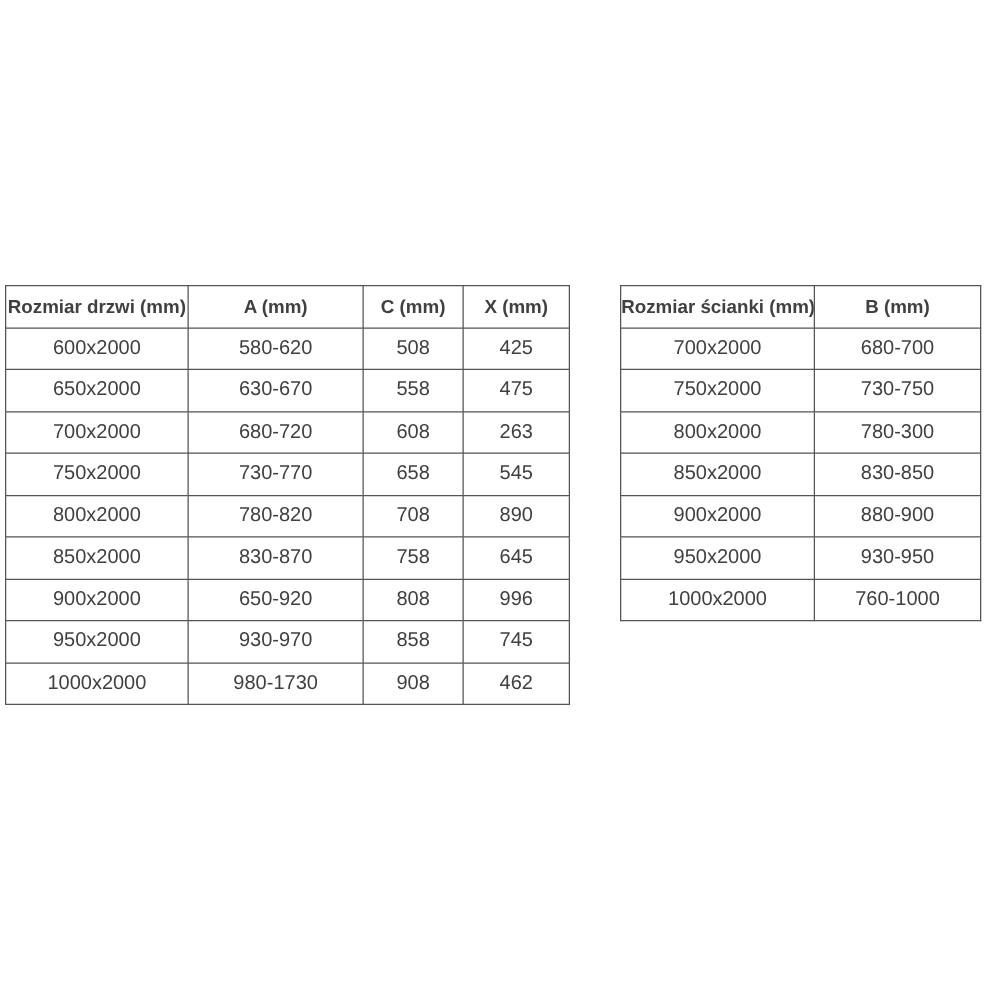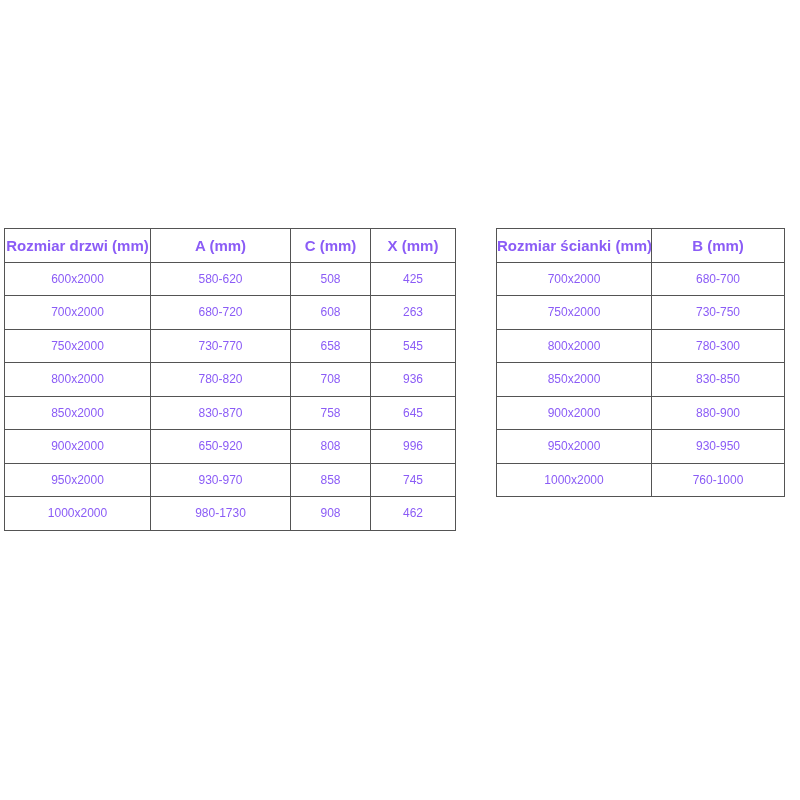--- a/index.html
+++ b/index.html
@@ -11,40 +11,40 @@
     position: relative;
     width: 800px;
     height: 800px;
     font-family: "Liberation Sans", sans-serif;
     overflow: hidden;
   }
   .tbl {
     position: absolute;
     border-collapse: collapse;
     table-layout: fixed;
-    color: #8b5cf6;
+    color: #404040;
     padding-left: 12px;
   }
   .tbl th, .tbl td {
     border: 1.5px solid #545454;
     text-align: center;
     vertical-align: middle;
     height: 32.5px;
     padding: 0;
     overflow: hidden;
     white-space: nowrap;
   }
   .tbl th {
     font-weight: bold;
     font-size: 15px;
     letter-spacing: 0;
   }
   .tbl td {
     font-weight: normal;
-    font-size: 12px;
+    font-size: 16px;
   }
   #door-table  { left: 4px;   top: 228px; width: 451px; }
   #wall-table  { left: 496px; top: 228px; width: 288px; }
 </style>
 </head>
 <body>
 
 <table id="door-table" class="tbl">
   <colgroup>
     <col style="width:146px">
@@ -61,36 +61,42 @@
       </tr>
   </thead>
   <tbody>
       <tr>
         <td>600x2000</td>
         <td>580-620</td>
         <td>508</td>
         <td>425</td>
       </tr>
       <tr>
+        <td>650x2000</td>
+        <td>630-670</td>
+        <td>558</td>
+        <td>475</td>
+      </tr>
+      <tr>
         <td>700x2000</td>
         <td>680-720</td>
         <td>608</td>
         <td>263</td>
       </tr>
       <tr>
         <td>750x2000</td>
         <td>730-770</td>
         <td>658</td>
         <td>545</td>
       </tr>
       <tr>
         <td>800x2000</td>
         <td>780-820</td>
         <td>708</td>
-        <td>936</td>
+        <td>890</td>
       </tr>
       <tr>
         <td>850x2000</td>
         <td>830-870</td>
         <td>758</td>
         <td>645</td>
       </tr>
       <tr>
         <td>900x2000</td>
         <td>650-920</td>

